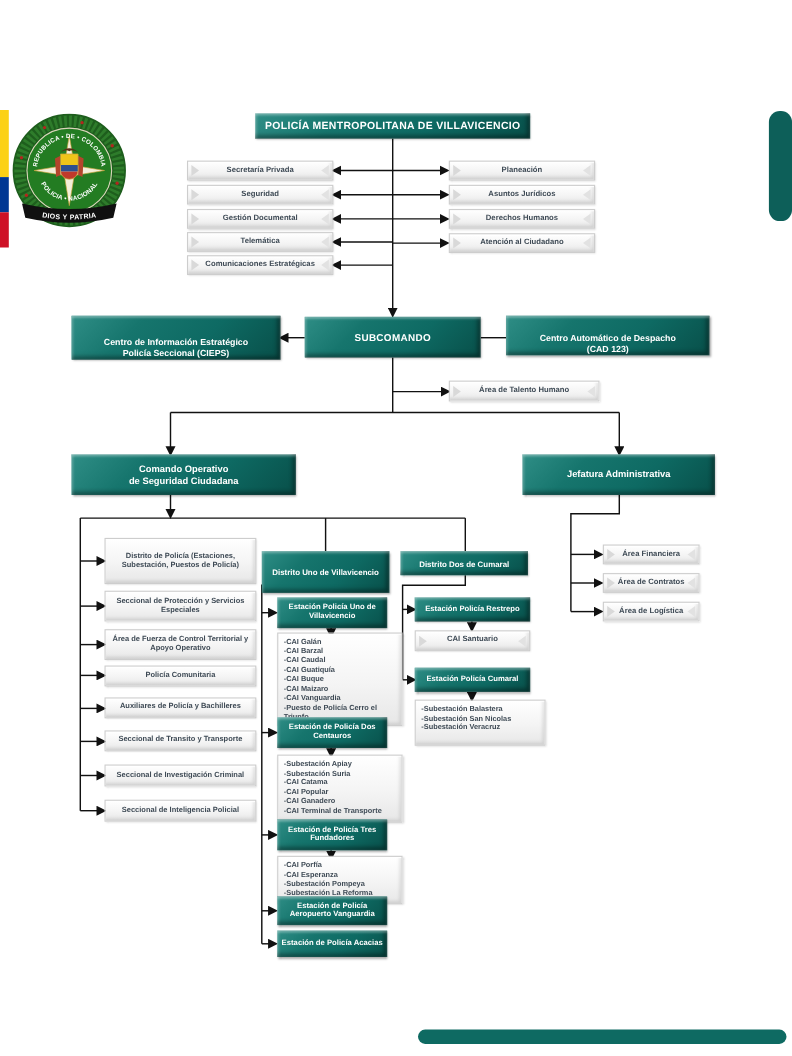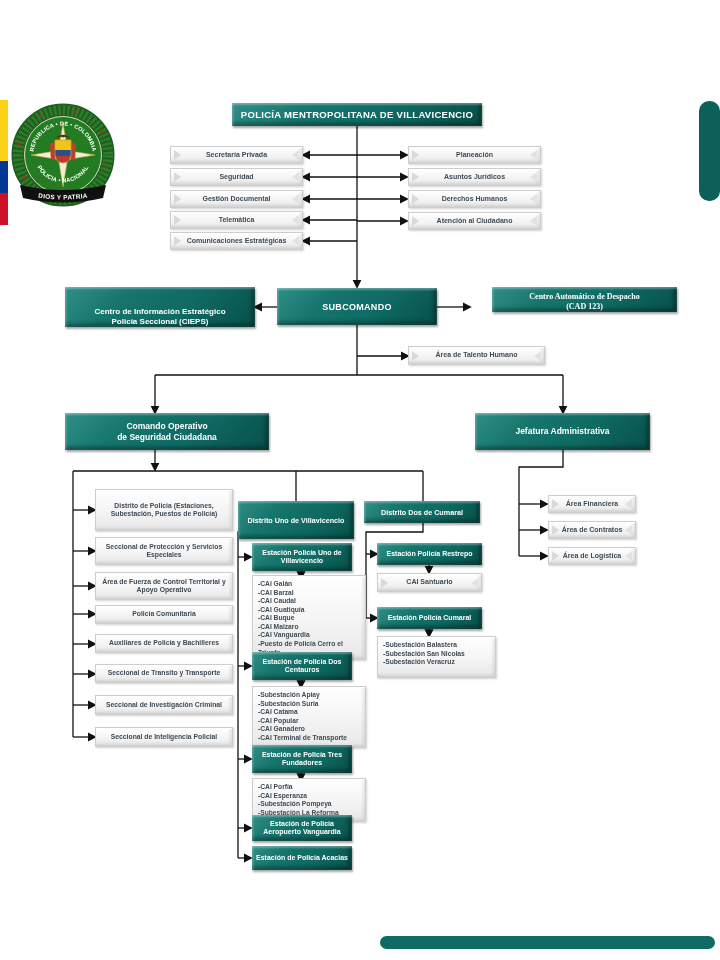--- a/index.html
+++ b/index.html
@@ -179,21 +179,21 @@
       <span>Atención al Ciudadano</span>
     </div>
 
   <div class="box teal f8" style="left:65px;top:287px;width:190px;height:40px;">
     <span>Centro de Información Estratégico
 Policía Seccional (CIEPS)</span>
     </div>
   <div class="box teal f9" style="left:277px;top:288px;width:160px;height:37px;font-weight:700;">
     <span>SUBCOMANDO</span>
     </div>
-  <div class="box teal f8" style="left:492px;top:287px;width:185px;height:25px;font-family:Liberation Serif, serif;">
+  <div class="box teal f8" style="left:460px;top:287px;width:185px;height:36px;">
     <span>Centro Automático de Despacho
 (CAD 123)</span>
     </div>
   <div class="box graybox chev f7" style="left:408px;top:346px;width:137px;height:19px;">
     <span>Área de Talento Humano</span>
     </div>
 
   <div class="box teal f85" style="left:65px;top:413px;width:204px;height:37px;">
     <span>Comando Operativo
 de Seguridad Ciudadana</span>

